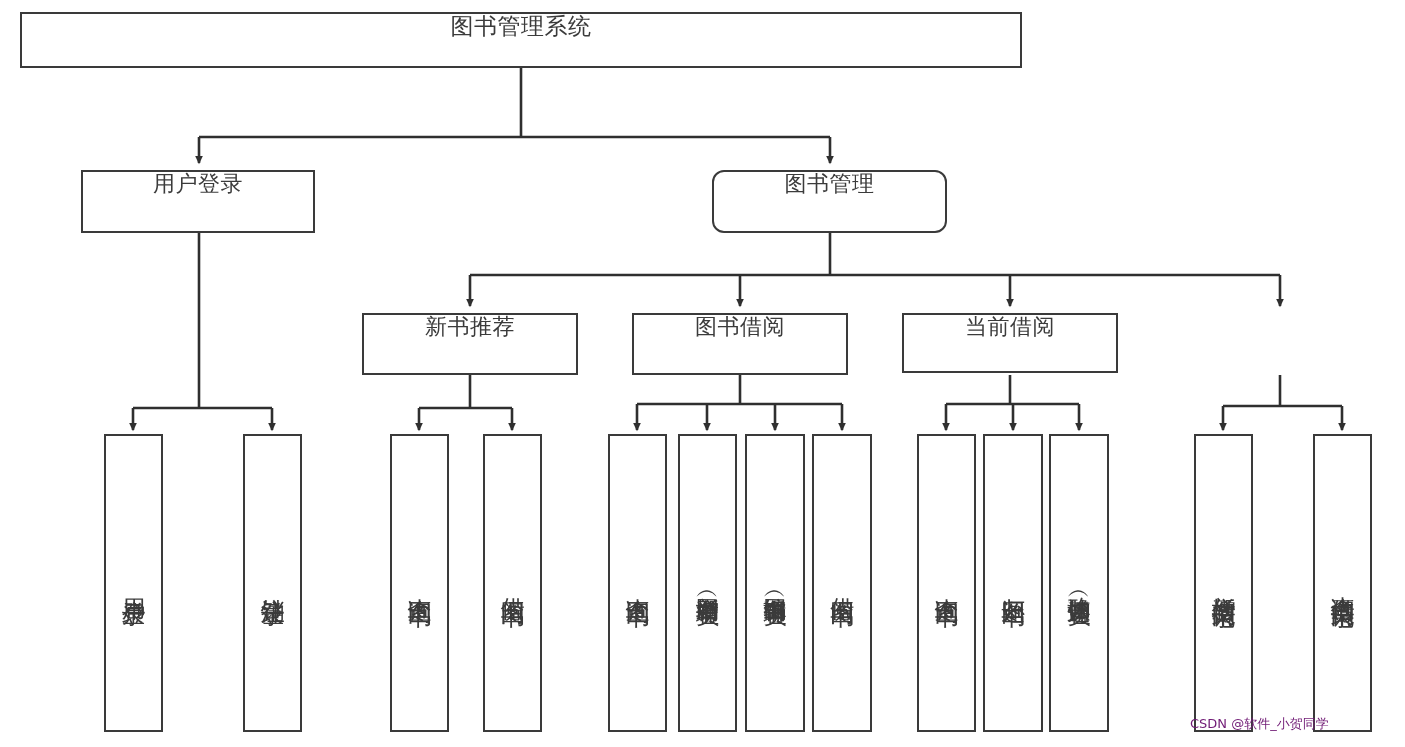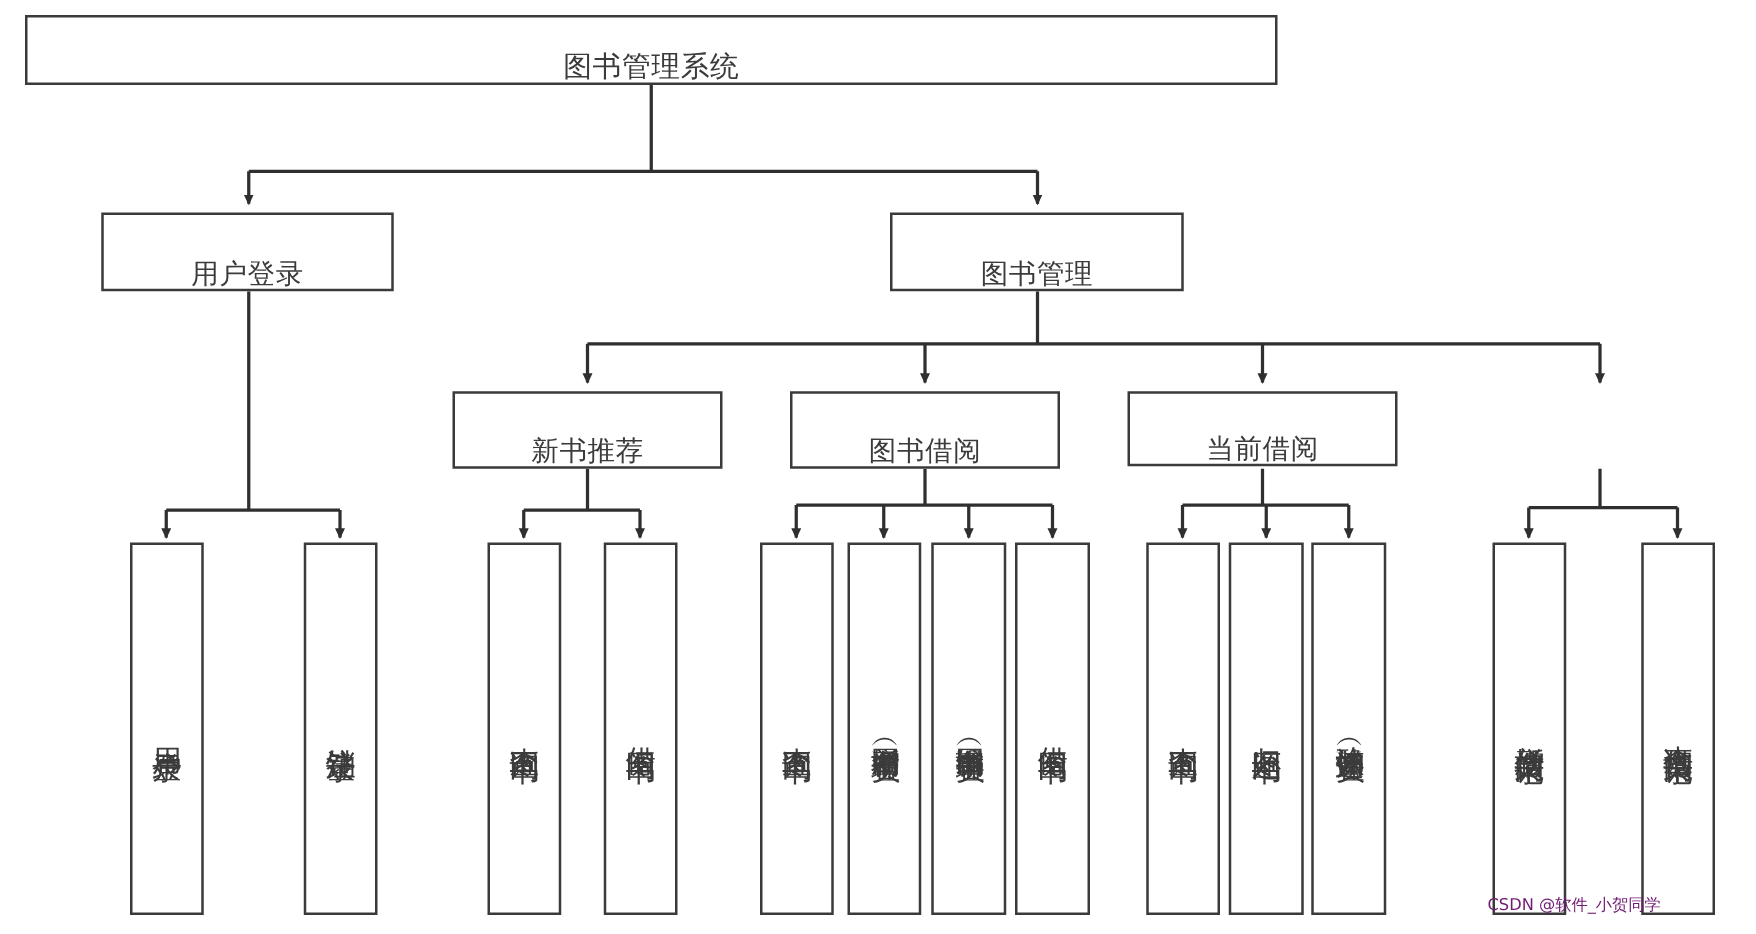--- a/index.html
+++ b/index.html
@@ -26,21 +26,21 @@
     width: 1405px;
     height: 747px;
     pointer-events: none;
   }
   .node {
     position: absolute;
     box-sizing: border-box;
     border: 2px solid #3a3a3a;
     background: #ffffff;
     display: flex;
-    align-items: flex-end;
+    align-items: flex-start;
     justify-content: center;
     z-index: 2;
   }
   .node .label {
     font-size: 22px;
     line-height: 1.05;
     color: #3b3b3b;
     letter-spacing: 0.5px;
     white-space: nowrap;
   }
@@ -129,21 +129,21 @@
     </g>
   </svg>
 
   <div class="node root" style="left:20px; top:12px; width:1002px; height:56px;">
     <span class="label">图书管理系统</span>
   </div>
 
   <div class="node" style="left:81px; top:170px; width:234px; height:63px;">
     <span class="label">用户登录</span>
   </div>
-  <div class="node" style="left:712px; top:170px; width:235px; height:63px;">
+  <div class="node" style="left:712px; top:170px; width:235px; height:63px;border-radius:12px;">
     <span class="label">图书管理</span>
   </div>
 
   <div class="node" style="left:362px; top:313px; width:216px; height:62px;">
     <span class="label">新书推荐</span>
   </div>
   <div class="node" style="left:632px; top:313px; width:216px; height:62px;">
     <span class="label">图书借阅</span>
   </div>
   <div class="node" style="left:902px; top:313px; width:216px; height:60px;">

